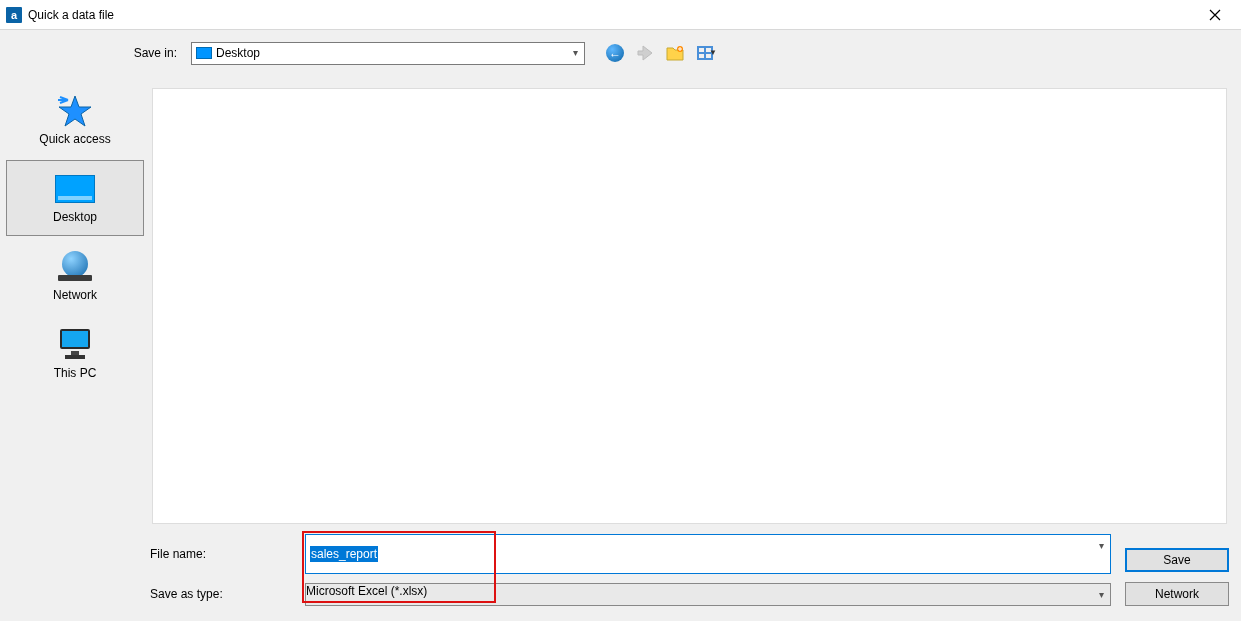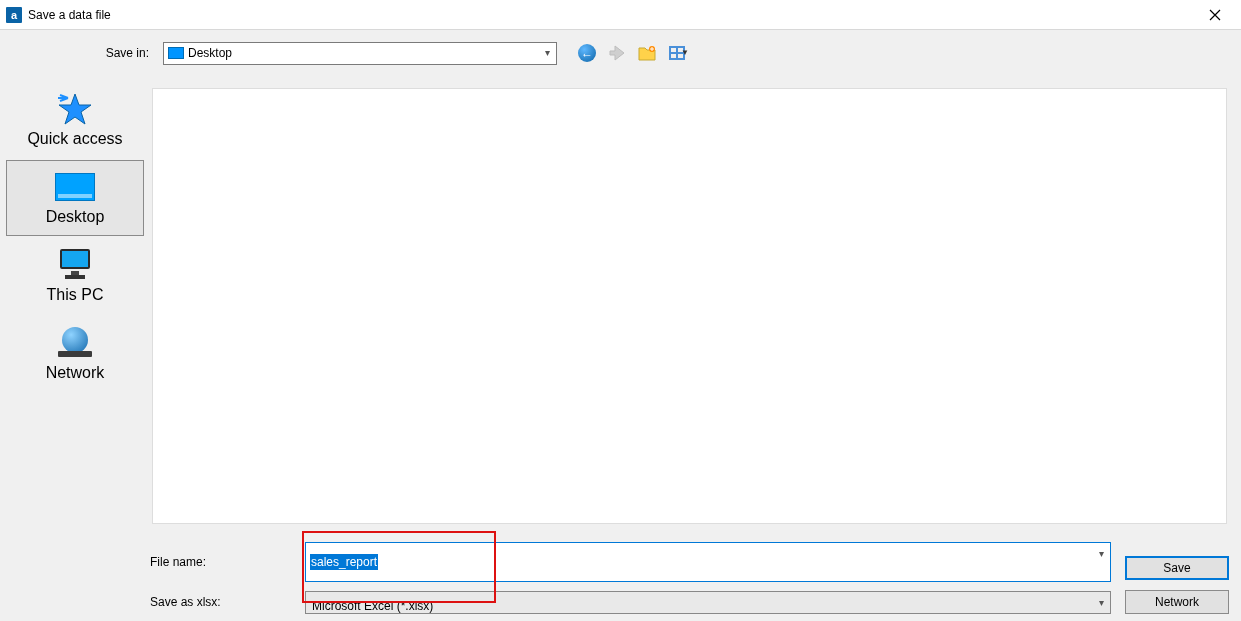--- a/index.html
+++ b/index.html
@@ -36,21 +36,21 @@
     width: 40px; height: 28px;
     display: flex; align-items: center; justify-content: center;
     font-size: 14px; font-family: inherit;
   }
 
   .toolbar-row {
     background: #f0f0f0;
     height: 46px;
     display: flex;
     align-items: center;
-    padding-left: 90px;
+    padding-left: 118px;
     gap: 8px;
   }
   .toolbar-row .label { width: 65px; text-align: right; padding-right: 6px; }
   .savein-select {
     position: relative;
     width: 394px; height: 23px;
     background: #fff;
     border: 1px solid #7a7a7a;
     display: flex; align-items: center;
     padding-left: 4px; gap: 4px;
@@ -97,21 +97,21 @@
     display: flex; flex-direction: column;
     align-items: center; justify-content: center;
     border: 1px solid transparent;
     gap: 4px;
     cursor: default;
   }
   .place.selected {
     background: #e5e5e5;
     border: 1px solid #8a8a8a;
   }
-  .place .plabel { font-size: 16px; }
+  .place .plabel { font-size: 12px; }
   .place .picon { width: 40px; height: 34px; display: flex; align-items: center; justify-content: center; }
 
   .icon-star svg { width: 34px; height: 34px; }
   .icon-desktop {
     width: 40px; height: 28px; background: #00a2ff;
     border: 1px solid #0077c2; position: relative;
   }
   .icon-desktop::after {
     content: ""; position: absolute; left: 2px; right: 2px; bottom: 2px;
     height: 4px; background: rgba(255,255,255,0.5);
@@ -155,21 +155,21 @@
   .file-area {
     margin: 12px 14px 0 2px;
     flex: 1;
     background: #fff;
     border: 1px solid #ddd;
     height: 436px;
   }
 
   .bottom {
     position: absolute;
-    left: 150px; right: 10px; bottom: 4px;
+    left: 150px; right: 10px; bottom: 12px;
     display: grid;
     grid-template-columns: 155px 1fr 120px;
     grid-template-rows: 30px 30px;
     row-gap: 10px;
     align-items: center;
   }
   .blabel { font-size: 12px; }
 
   .fname-wrap {
     position: relative; height: 40px;
@@ -178,21 +178,21 @@
   }
   .fname-wrap .sel {
     margin-left: 4px; background: #0078d7; color: #fff;
     padding: 1px 1px; font-size: 12px;
   }
   .fname-wrap .dd {
     position: absolute; right: 6px; top: 5px; font-size: 10px; color: #555;
   }
   .ftype-wrap {
     height: 23px; border: 1px solid #888; background: #e9e9e9;
-    display: flex; align-items: flex-end; padding-left: 6px; position: relative;
+    display: flex; align-items: flex-start; position: relative;
     font-size: 12px;
   }
   .ftype-wrap .dd {
     position: absolute; right: 6px; top: 5px; font-size: 10px; color: #555;
   }
   .highlight-box {
     position: absolute; border: 2px solid #d11; pointer-events: none;
     left: 302px; width: 194px;
     top: 531px; height: 72px;
   }
@@ -206,21 +206,21 @@
   .btn.primary {
     border: 2px solid #0078d7;
     margin-top: 12px;
   }
 </style>
 </head>
 <body>
 
 <div class="titlebar">
   <div class="app-icon">a</div>
-  <div class="title">Save a data file</div>
+  <div class="title">Quick a data file</div>
   <div class="spacer"></div>
   <div class="close">
     <svg width="12" height="12" viewBox="0 0 12 12">
         <path d="M1 1 L11 11 M11 1 L1 11" stroke="#000" stroke-width="1.2"></path>
       </svg>
   </div>
 </div>
 
 <div class="toolbar-row">
   <div class="label">Save in:</div>
@@ -269,50 +269,50 @@
       <div class="plabel">Quick access</div>
     </div>
     <div class="place selected">
       <div class="picon">
           <div class="icon-desktop"></div>
         </div>
       <div class="plabel">Desktop</div>
     </div>
     <div class="place">
       <div class="picon">
+        <div class="icon-network">
+            <div class="globe"></div>
+            <div class="bar"></div>
+          </div>
+      </div>
+      <div class="plabel">Network</div>
+    </div>
+    <div class="place">
+      <div class="picon">
         <div class="icon-thispc">
             <div class="mon"></div>
             <div class="stand"></div>
             <div class="base"></div>
           </div>
       </div>
       <div class="plabel">This PC</div>
     </div>
-    <div class="place">
-      <div class="picon">
-        <div class="icon-network">
-            <div class="globe"></div>
-            <div class="bar"></div>
-          </div>
-      </div>
-      <div class="plabel">Network</div>
-    </div>
   </div>
 
   <div class="file-area"></div>
 
   <div class="bottom">
     <div class="blabel">File name:</div>
     <div class="fname-wrap">
       <span class="sel">sales_report</span>
       <span class="dd">▾</span>
     </div>
     <button class="btn primary">Save</button>
 
-    <div class="blabel">Save as xlsx:</div>
+    <div class="blabel">Save as type:</div>
     <div class="ftype-wrap">
       <span>Microsoft Excel (*.xlsx)</span>
       <span class="dd">▾</span>
     </div>
     <button class="btn">Network</button>
   </div>
 </div>
 
 <div class="highlight-box"></div>
 

